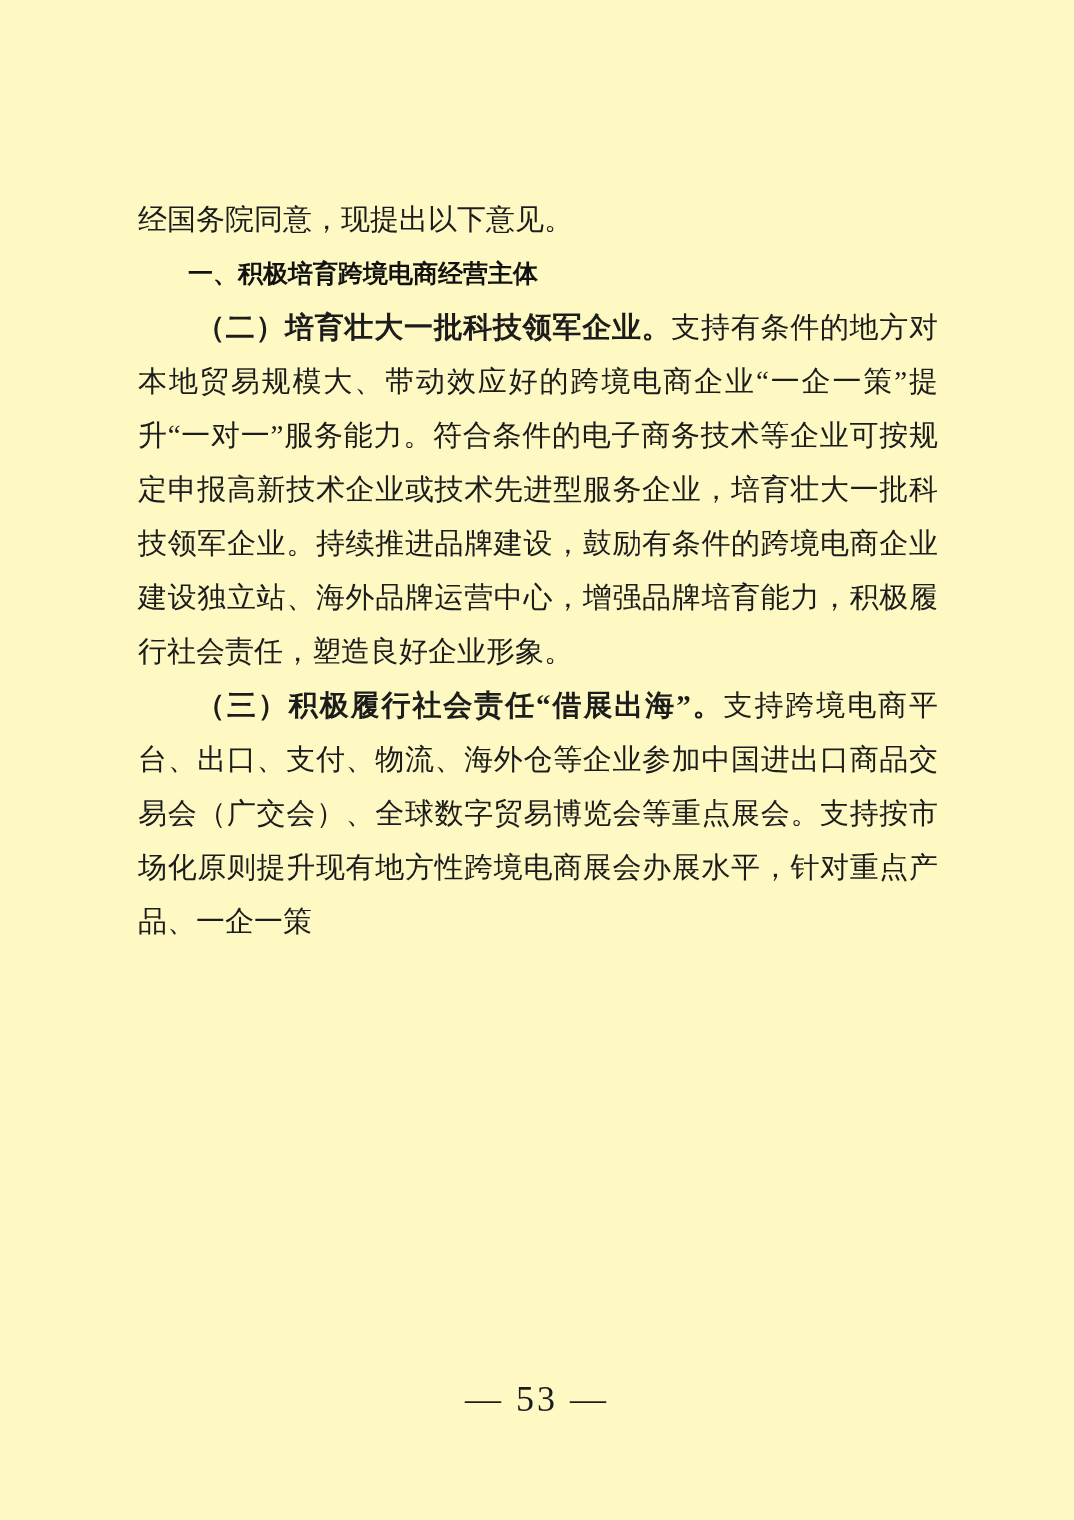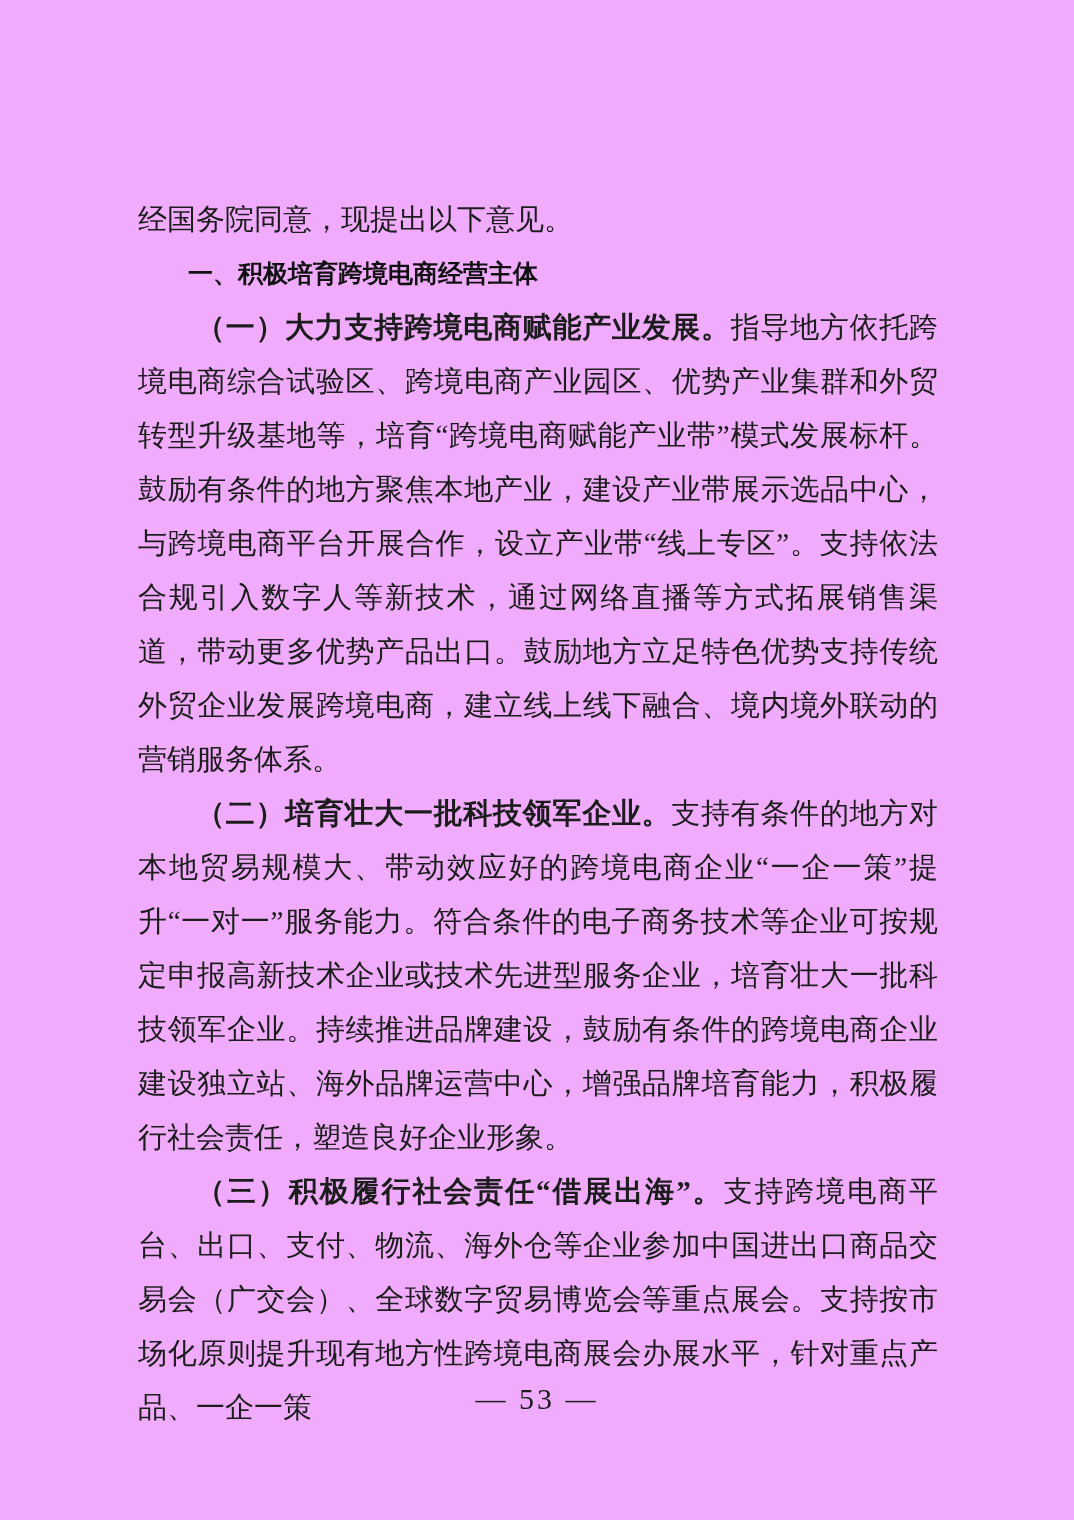--- a/index.html
+++ b/index.html
@@ -4,21 +4,21 @@
 <style>
   html, body {
     margin: 0;
     padding: 0;
     background: #ffffff;
   }
   .page {
     position: relative;
     width: 1074px;
     height: 1520px;
-    background: #f0abfc;
+    background: #fef9c3;
     font-family: "Liberation Serif", "DejaVu Serif", serif;
     color: #1c1c1c;
     overflow: hidden;
   }
   .content {
     position: absolute;
     left: 138px;
     top: 192px;
     width: 800px;
     font-size: 29px;
@@ -45,37 +45,36 @@
   }
   .lead {
     font-weight: 700;
   }
   .page-number {
     position: absolute;
     top: 1374px;
     left: 0;
     width: 100%;
     text-align: center;
-    font-size: 30px;
+    font-size: 36px;
     line-height: 50px;
     letter-spacing: 3px;
     color: #1c1c1c;
   }
 </style>
 </head>
 <body>
 
 <div class="page">
   <div class="content">
 
     <p class="no-indent">经国务院同意，现提出以下意见。</p>
 
     <p class="section-heading">一、积极培育跨境电商经营主体</p>
 
-    <p><span class="lead">（一）大力支持跨境电商赋能产业发展。</span><span>指导地方依托跨境电商综合试验区、跨境电商产业园区、优势产业集群和外贸转型升级基地等，培育“跨境电商赋能产业带”模式发展标杆。鼓励有条件的地方聚焦本地产业，建设产业带展示选品中心，与跨境电商平台开展合作，设立产业带“线上专区”。支持依法合规引入数字人等新技术，通过网络直播等方式拓展销售渠道，带动更多优势产品出口。鼓励地方立足特色优势支持传统外贸企业发展跨境电商，建立线上线下融合、境内境外联动的营销服务体系。</span></p>
 
     <p><span class="lead">（二）培育壮大一批科技领军企业。</span><span>支持有条件的地方对本地贸易规模大、带动效应好的跨境电商企业“一企一策”提升“一对一”服务能力。符合条件的电子商务技术等企业可按规定申报高新技术企业或技术先进型服务企业，培育壮大一批科技领军企业。持续推进品牌建设，鼓励有条件的跨境电商企业建设独立站、海外品牌运营中心，增强品牌培育能力，积极履行社会责任，塑造良好企业形象。</span></p>
 
     <p><span class="lead">（三）积极履行社会责任“借展出海”。</span><span>支持跨境电商平台、出口、支付、物流、海外仓等企业参加中国进出口商品交易会（广交会）、全球数字贸易博览会等重点展会。支持按市场化原则提升现有地方性跨境电商展会办展水平，针对重点产品、一企一策</span></p>
 
   </div>
 
   <div class="page-number">— 53 —</div>
 </div>
 

